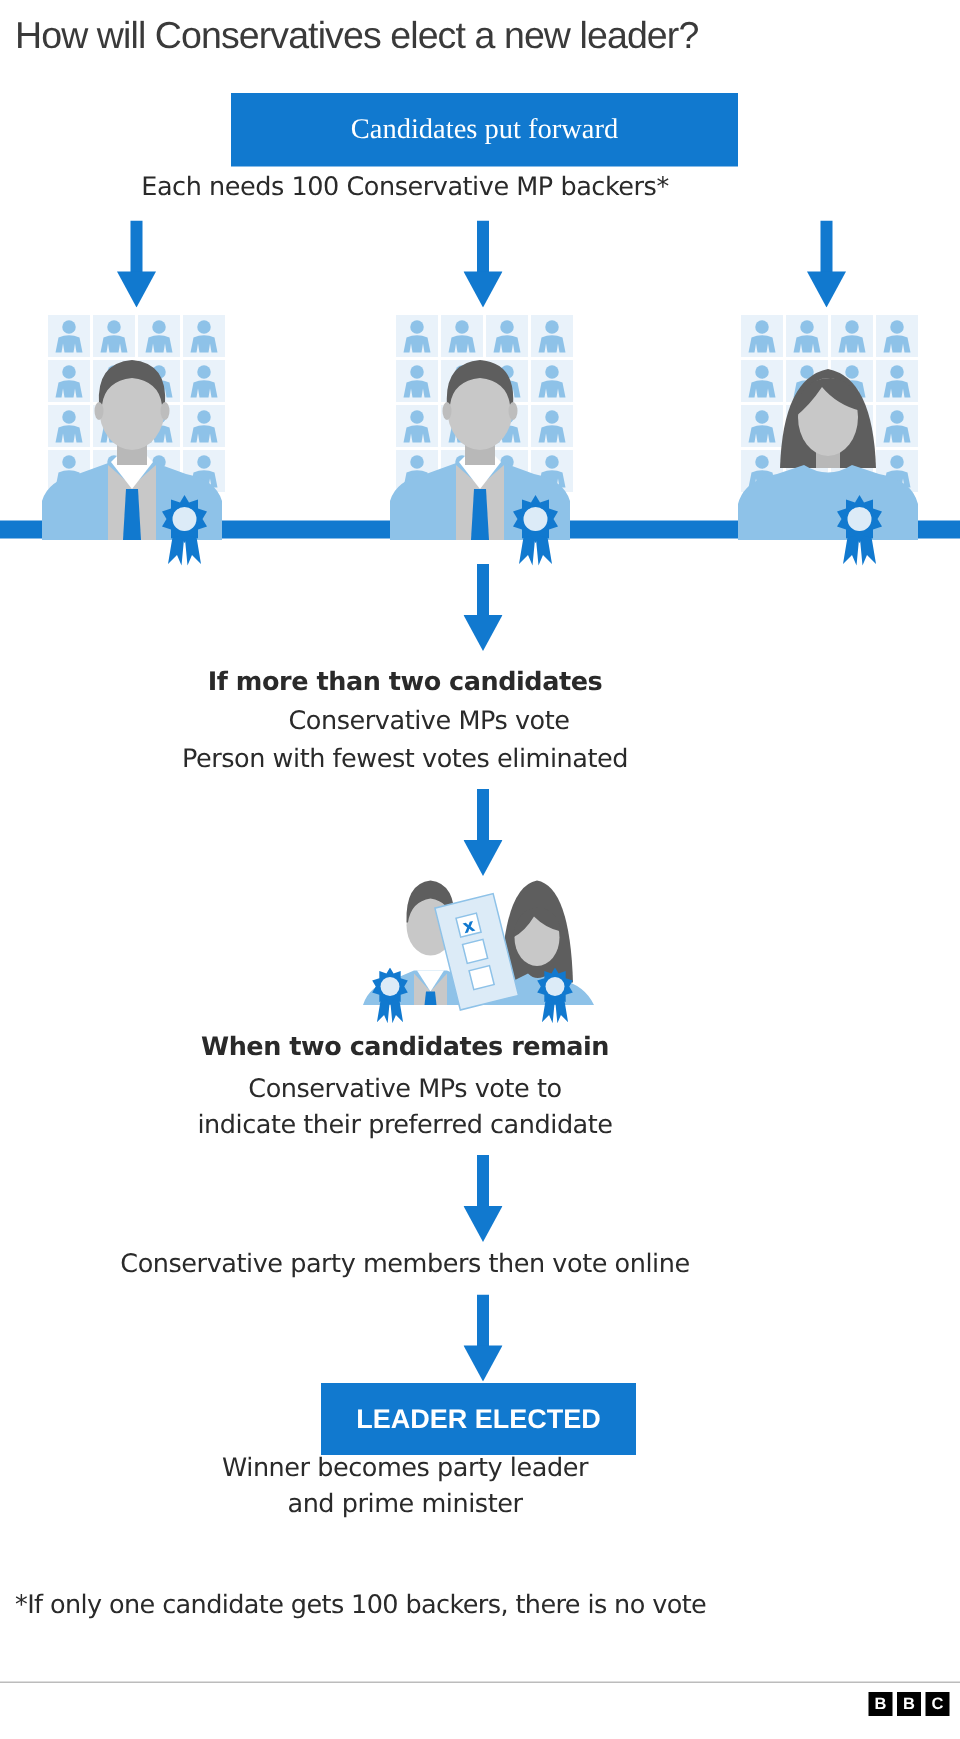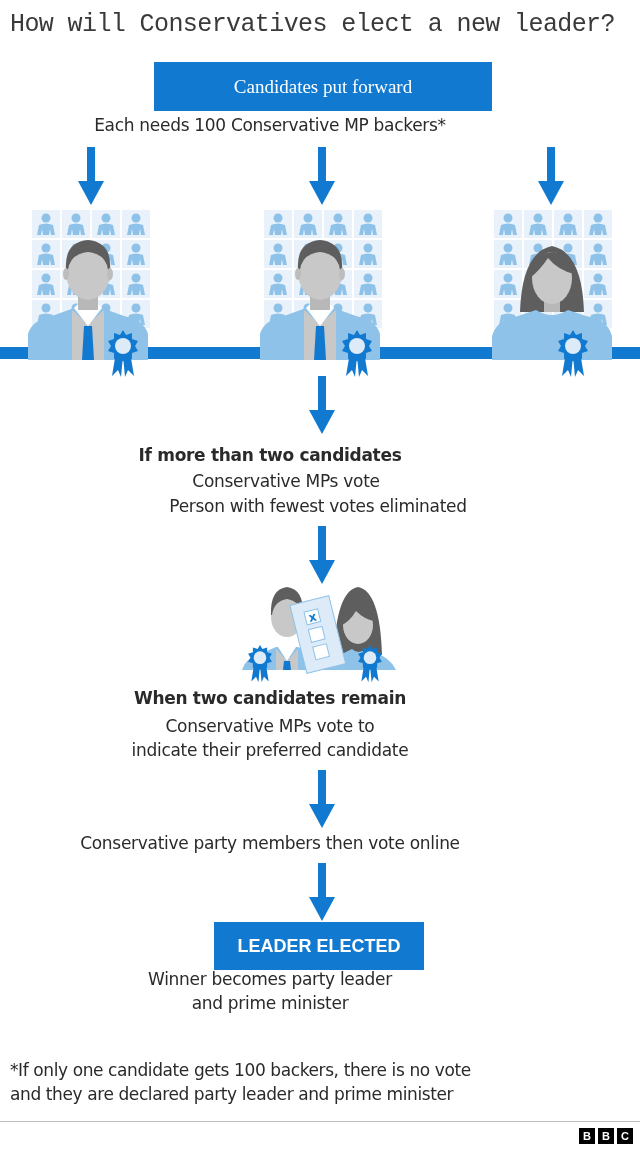--- a/index.html
+++ b/index.html
@@ -1,21 +1,21 @@
 <!DOCTYPE html>
 <html><head>
 <meta charset="utf-8">
 <style>
   * { box-sizing: border-box; margin: 0; padding: 0; }
   html, body { width: 640px; height: 1159px; background: #ffffff; overflow: hidden; }
   body { position: relative; font-family: "DejaVu Sans", sans-serif; color: #222222; }
 
   .title {
     position: absolute; left: 10px; top: 10px;
-    font-family: Liberation Mono, monospace; font-size: 25px; letter-spacing: -0.6px;
+    font-family: Liberation Sans, sans-serif; font-size: 25px; letter-spacing: -0.6px;
     color: #3a3a3a; white-space: nowrap;
   }
 
   .blue-box {
     position: absolute; background: #1179cf; color: #fff;
     display: flex; align-items: center; justify-content: center;
     font-weight: bold; white-space: nowrap;
   }
   .box-top { left: 154px; top: 62px; width: 338px; height: 49px; font-size: 17px; font-weight: normal; font-family: Liberation Serif, serif; font-size: 19px; }
   .box-leader { left: 214px; top: 922px; width: 210px; height: 48px; font-size: 18px; font-family: "Liberation Sans", sans-serif; }
@@ -191,21 +191,21 @@
 </div>
 
 <div class="arrow" style="left:309px;top:376px;">
     <svg width="26" height="58">
       <use href="#arrow-down"></use>
     </svg>
   </div>
 
 <div class="text-line bold" style="top:445px;">If more than two candidates</div>
 <div class="text-line" style="top:471px;padding-left:32px;">Conservative MPs vote</div>
-<div class="text-line" style="top:496px;margin-left:48px;">Person with fewest votes eliminated</div>
+<div class="text-line" style="top:496px;">Person with fewest votes eliminated</div>
 
 <div class="arrow" style="left:309px;top:526px;">
     <svg width="26" height="58">
       <use href="#arrow-down"></use>
     </svg>
   </div>
 
 <svg style="position:absolute;left:240px;top:585px;" width="160" height="100" viewBox="0 0 160 100">
 
   <path d="M94 70 Q96 6 118 2 Q140 6 142 70 Z" fill="#5e5e5e"></path>
@@ -253,21 +253,20 @@
       <use href="#arrow-down"></use>
     </svg>
   </div>
 
 <div class="blue-box box-leader">LEADER ELECTED</div>
 <div class="text-line" style="top:969px;">Winner becomes party leader</div>
 <div class="text-line" style="top:993px;">and prime minister</div>
 
 <div class="footnote">
   <div>*If only one candidate gets 100 backers, there is no vote</div>
-  <div>and they are declared party leader and prime minister</div>
 </div>
 
 <div class="divider"></div>
 <div class="bbc-logo">
   <span>B</span>
   <span>B</span>
   <span>C</span>
 </div>
 
 </body></html>

